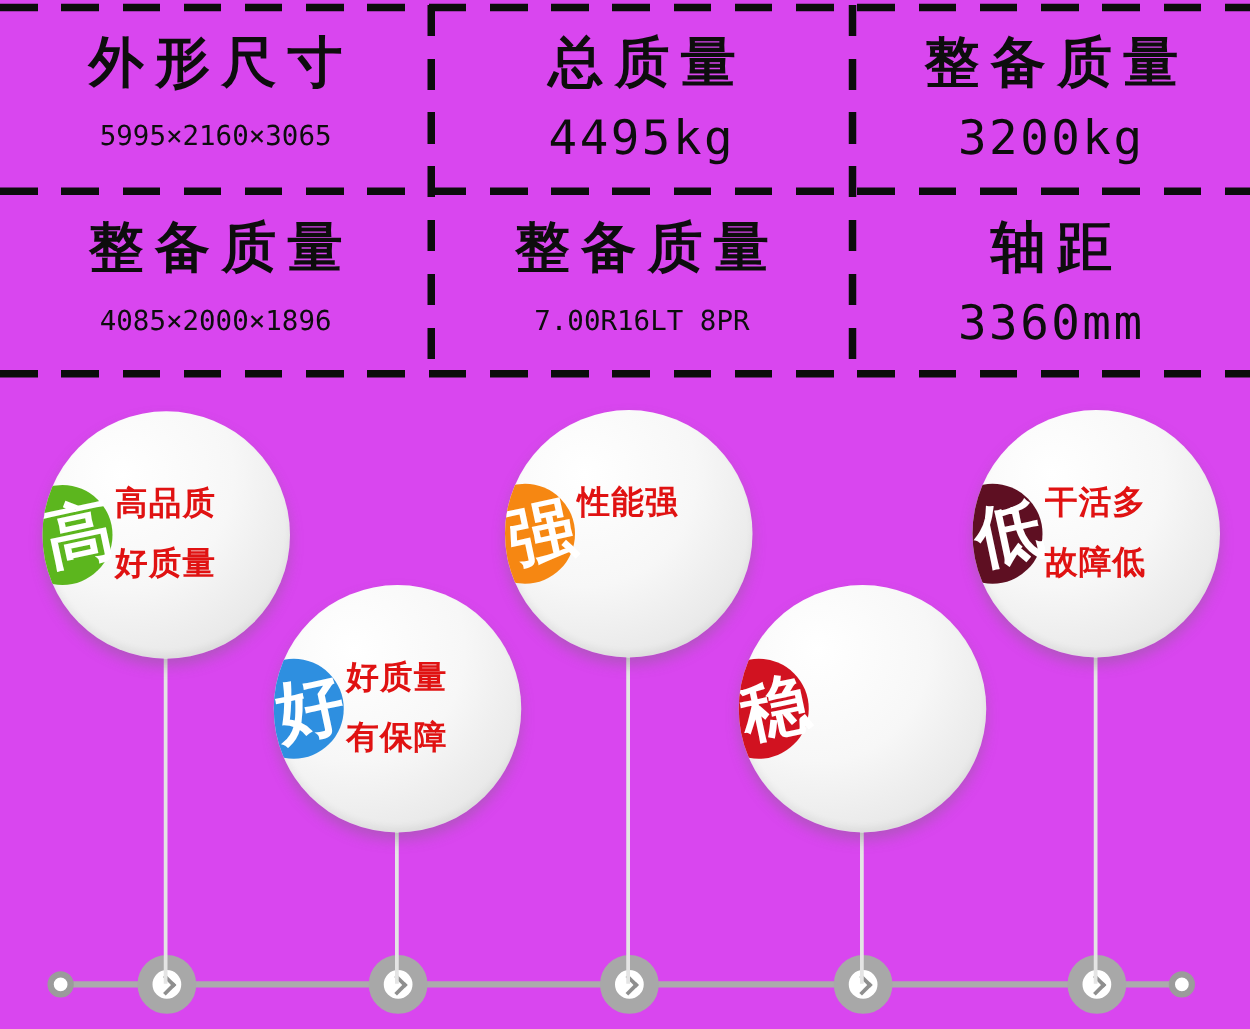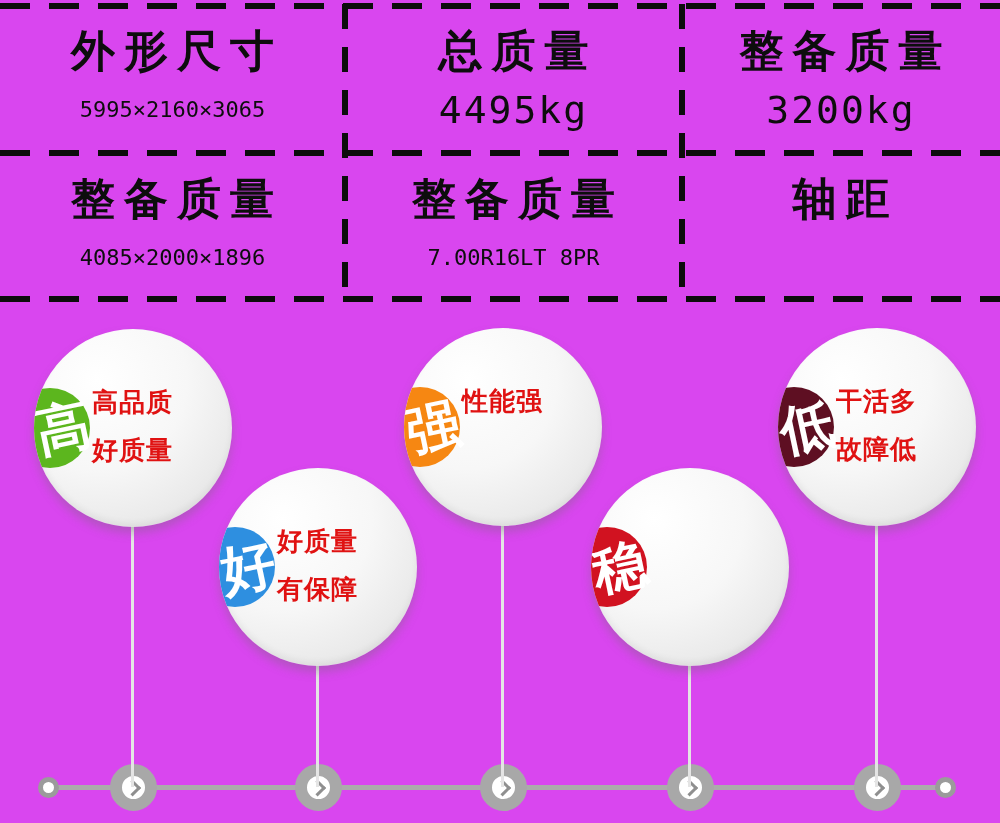--- a/index.html
+++ b/index.html
@@ -79,20 +79,21 @@
     <div class="cell r2 c1">
       <div class="cell-label">整备质量</div>
       <div class="cell-value val-sm">4085×2000×1896</div>
     </div>
     <div class="cell r2 c2">
       <div class="cell-label">整备质量</div>
       <div class="cell-value val-sm">7.00R16LT 8PR</div>
     </div>
     <div class="cell r2 c3">
       <div class="cell-label">轴距</div>
+      <div class="cell-value val-lg">3360mm</div>
     </div>
   </div>
 
   <div>
     <div class="tl-line"></div>
     <div class="tl-end left"></div>
     <div class="tl-end right"></div>
     <div class="tl-node n1">
         <div class="chev"></div>
       </div>

